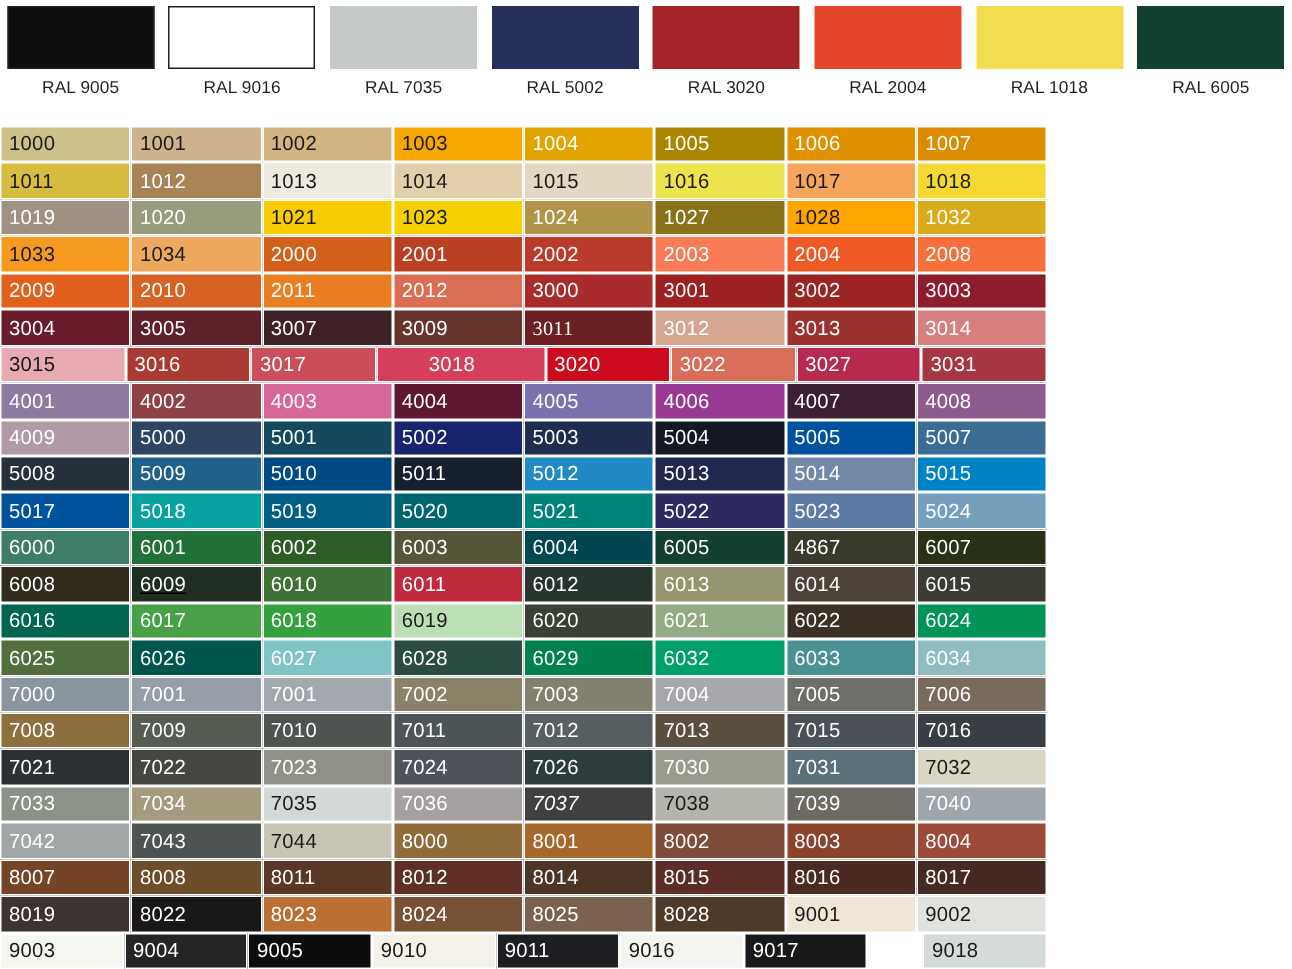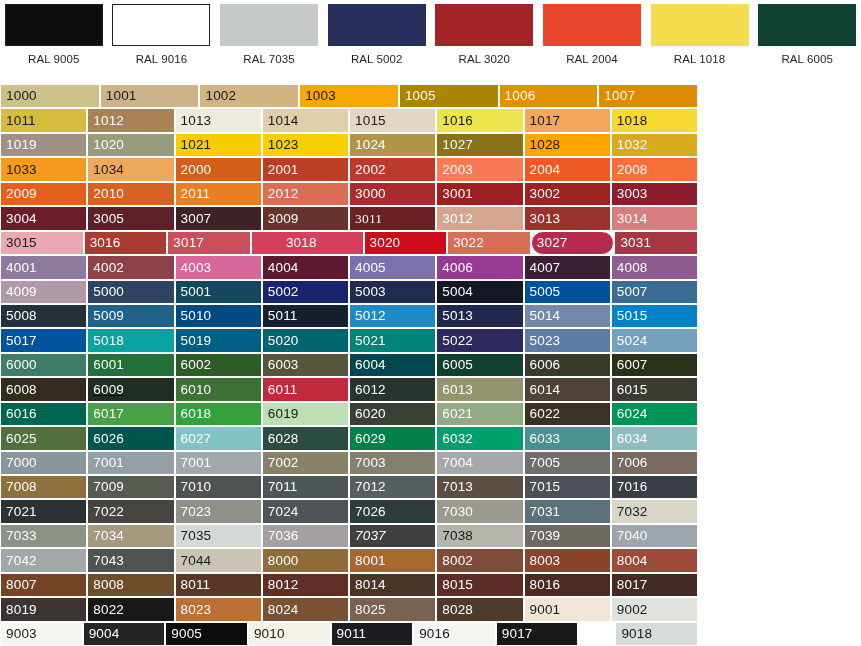--- a/index.html
+++ b/index.html
@@ -135,20 +135,23 @@
         </div>
         <div class="ral-cell" style="background: rgb(205, 179, 139);">
           <span class="ral-code txt-dark">1001</span>
         </div>
         <div class="ral-cell" style="background: rgb(210, 180, 130);">
           <span class="ral-code txt-dark">1002</span>
         </div>
         <div class="ral-cell" style="background: rgb(246, 168, 0);">
           <span class="ral-code txt-dark">1003</span>
         </div>
+        <div class="ral-cell" style="background: rgb(227, 164, 0);">
+          <span class="ral-code txt-light">1004</span>
+        </div>
         <div class="ral-cell" style="background: rgb(171, 132, 0);">
           <span class="ral-code txt-light">1005</span>
         </div>
         <div class="ral-cell" style="background: rgb(224, 145, 0);">
           <span class="ral-code txt-light">1006</span>
         </div>
         <div class="ral-cell" style="background: rgb(221, 140, 0);">
           <span class="ral-code txt-light">1007</span>
         </div>
       </div>
@@ -294,21 +297,21 @@
         </div>
         <div class="ral-cell" style="background: rgb(214, 63, 92); padding-left: 29px;">
           <span class="ral-code txt-light">3018</span>
         </div>
         <div class="ral-cell" style="background: rgb(204, 12, 28);">
           <span class="ral-code txt-light">3020</span>
         </div>
         <div class="ral-cell" style="background: rgb(216, 109, 90);">
           <span class="ral-code txt-light">3022</span>
         </div>
-        <div class="ral-cell" style="background: rgb(181, 42, 77); border-radius: 12px;">
+        <div class="ral-cell" style="background: rgb(181, 42, 77);">
           <span class="ral-code txt-light">3027</span>
         </div>
         <div class="ral-cell" style="background: rgb(166, 54, 66);">
           <span class="ral-code txt-light">3031</span>
         </div>
       </div>
       <div class="ral-row">
         <div class="ral-cell" style="background: rgb(140, 123, 158);">
           <span class="ral-code txt-light">4001</span>
         </div>
@@ -425,21 +428,21 @@
         <div class="ral-cell" style="background: rgb(85, 86, 58);">
           <span class="ral-code txt-light">6003</span>
         </div>
         <div class="ral-cell" style="background: rgb(2, 71, 79);">
           <span class="ral-code txt-light">6004</span>
         </div>
         <div class="ral-cell" style="background: rgb(18, 65, 47);">
           <span class="ral-code txt-light">6005</span>
         </div>
         <div class="ral-cell" style="background: rgb(58, 58, 44);">
-          <span class="ral-code txt-light">6006</span>
+          <span class="ral-code txt-light">4867</span>
         </div>
         <div class="ral-cell" style="background: rgb(42, 49, 25);">
           <span class="ral-code txt-light">6007</span>
         </div>
       </div>
       <div class="ral-row">
         <div class="ral-cell" style="background: rgb(50, 44, 31);">
           <span class="ral-code txt-light">6008</span>
         </div>
         <div class="ral-cell" style="background: rgb(31, 45, 34); text-decoration: underline;">

